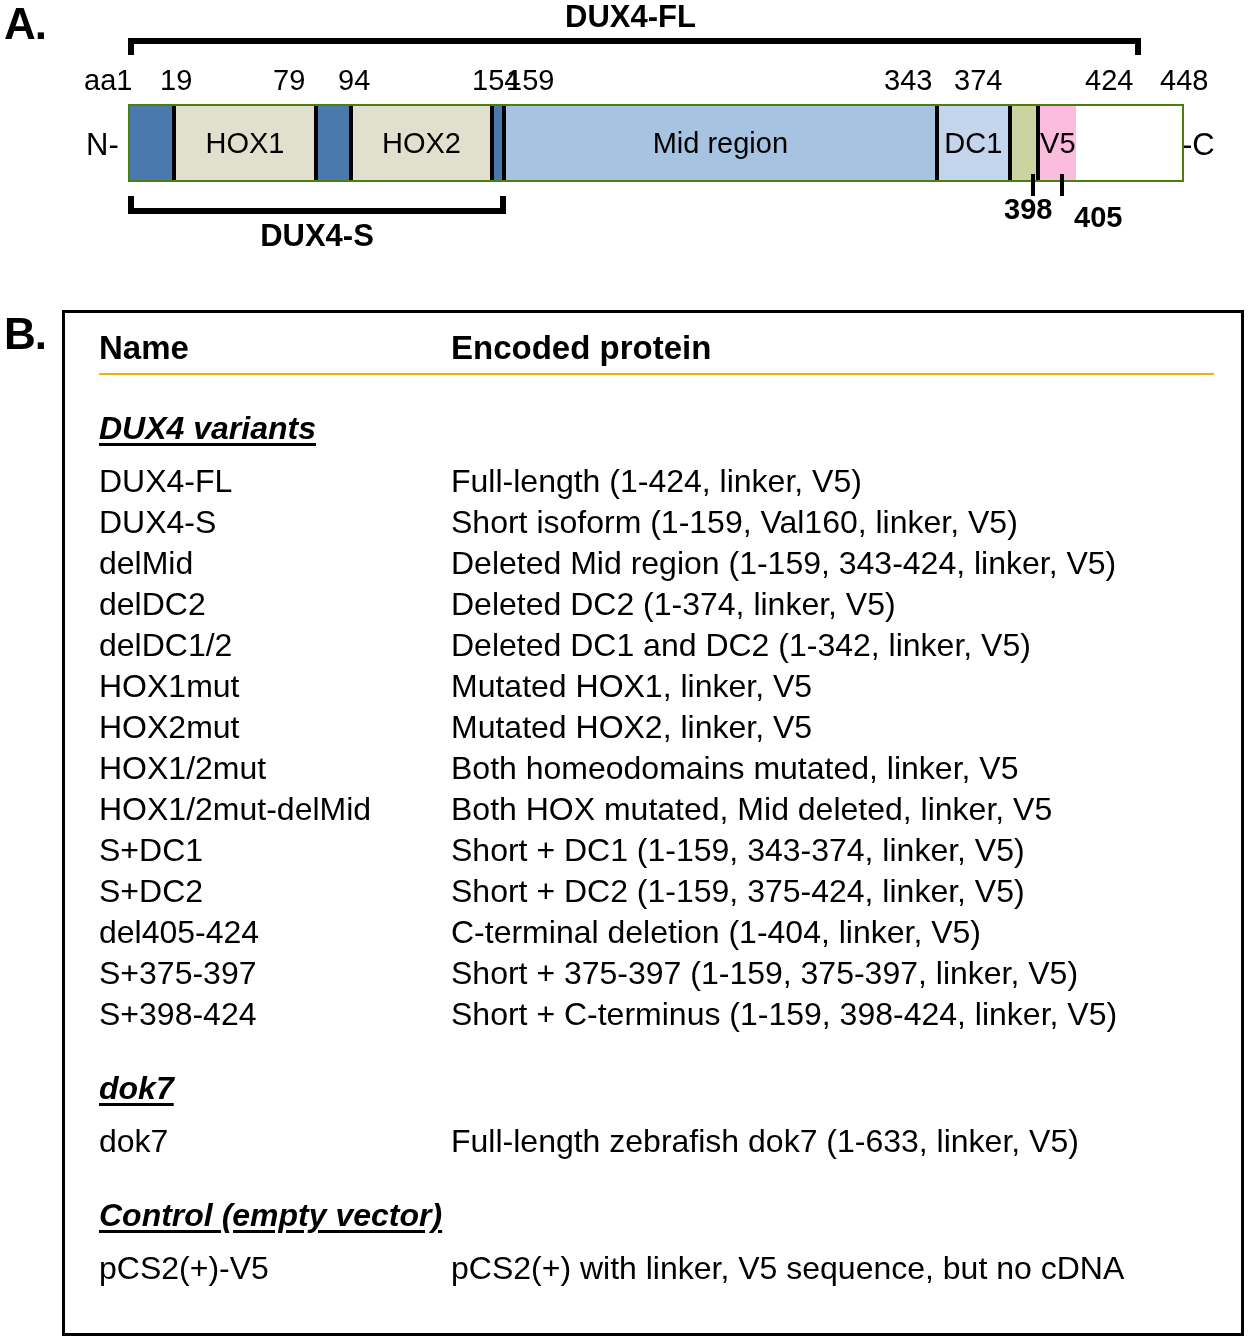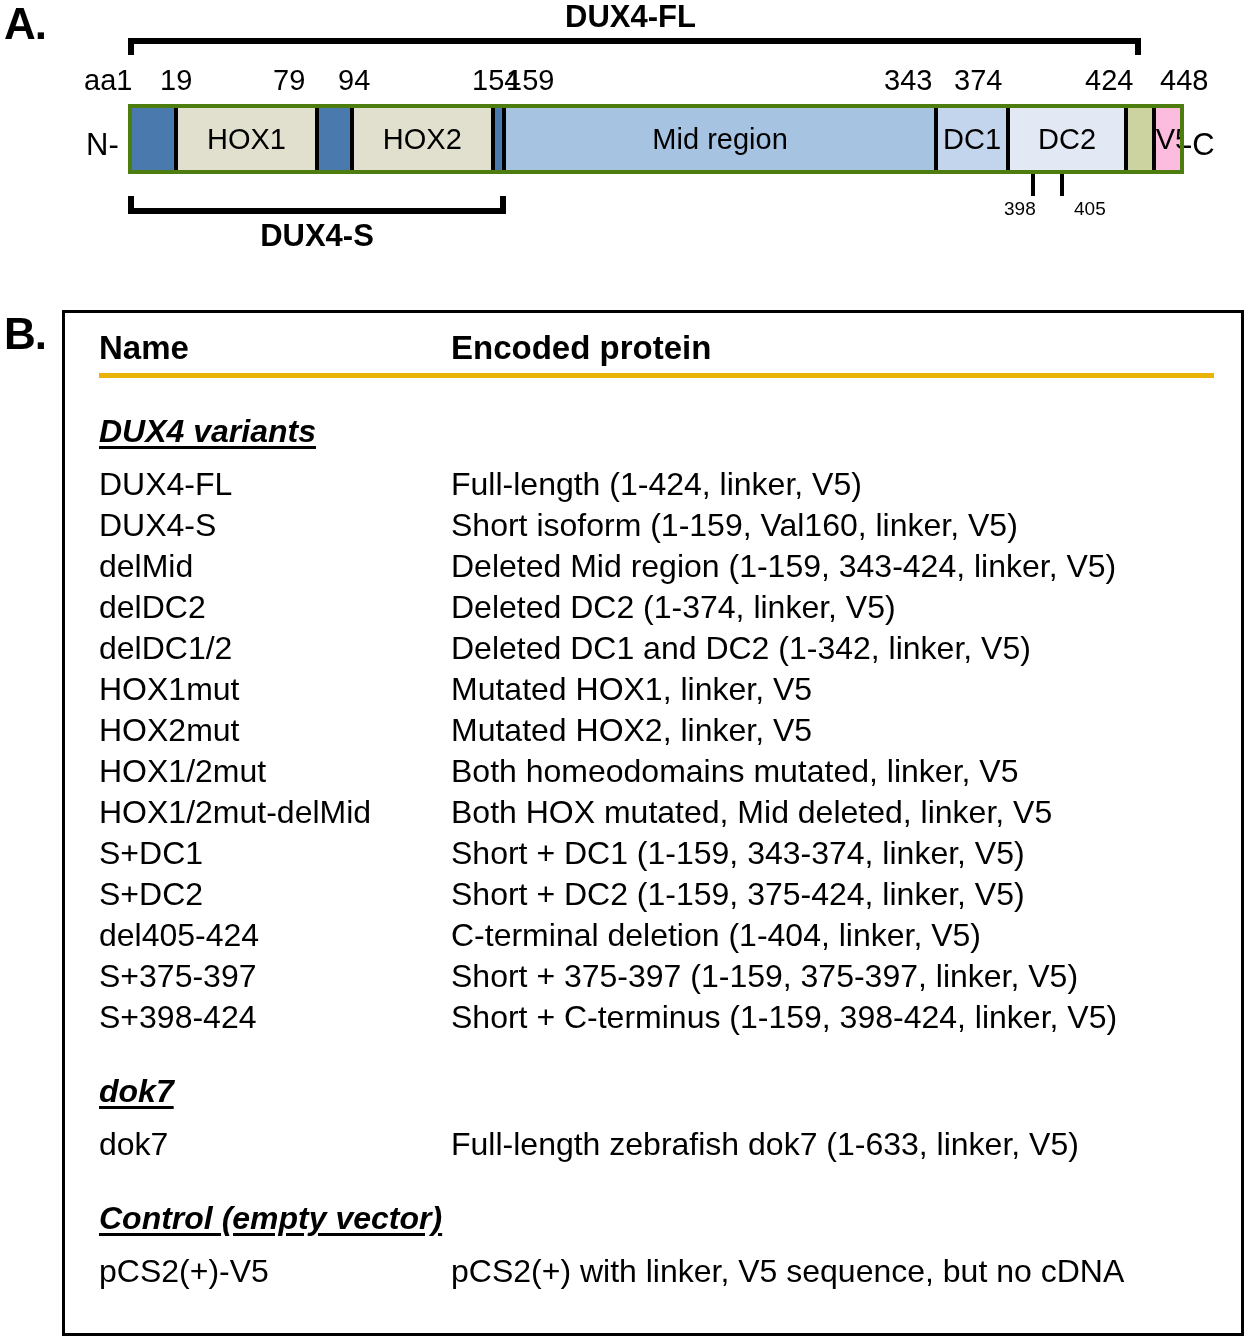--- a/index.html
+++ b/index.html
@@ -69,22 +69,22 @@
     font-size: 31px;
     line-height: 32px;
   }
   #n-term { left: 86px;  top: 129px; }
   #c-term { left: 1182px; top: 129px; }
 
   
   #domain-bar {
     position: absolute;
     left: 128px; top: 104px;
-    width: 1056px; height: 70px;
-    border: 4px solid #4d7c0f;
+    width: 1056px; height: 78px;
+    border: 2px solid #4d7c0f;
     box-sizing: border-box;
     display: flex;
     overflow: hidden;
   }
   .seg {
     position: relative;
     height: 100%;
     box-sizing: border-box;
     display: flex;
     align-items: center;
@@ -100,26 +100,27 @@
     position: absolute;
     top: 174px;
     width: 4px; height: 22px;
     background: #000;
   }
   #tick-398 { left: 1031px; }
   #tick-405 { left: 1060px; }
   .mini-tick-label {
     position: absolute;
     top: 193px;
-    font-size: 19px;
+    font-size: 29px;
     line-height: 32px;
     white-space: nowrap;
+    font-weight: bold;
   }
   #label-398 { left: 1004px; }
-  #label-405 { left: 1074px; }
+  #label-405 { left: 1074px; margin-top: 8px; }
 
   
   #s-bracket {
     position: absolute;
     left: 128px; top: 196px;
     width: 378px; height: 18px;
     border-bottom: 6px solid #000;
     border-left: 6px solid #000;
     border-right: 6px solid #000;
     box-sizing: border-box;
@@ -143,21 +144,21 @@
     box-sizing: border-box;
     background: #fff;
   }
   #table-inner {
     position: absolute;
     left: 34px; top: 14px;
     width: 1120px;
   }
   .thead-row {
     display: flex;
-    border-bottom: 5px solid #eab308;
+    border-bottom: 2px solid #eab308;
     padding-bottom: 4px;
     width: 1115px;
   }
   .thead-row .col-name,
   .thead-row .col-desc {
     font-weight: bold;
     font-size: 33px;
     line-height: 42px;
   }
   .col-name { width: 352px; flex: none; }
@@ -220,23 +221,20 @@
       <div class="seg" style="flex: 0 0 13.4228%; background: rgb(225, 223, 205);">
         <span>HOX2</span>
       </div>
       <div class="seg" style="flex: 0 0 1.11857%; background: rgb(74, 121, 173);"></div>
       <div class="seg" style="flex: 0 0 41.1633%; background: rgb(166, 196, 226);">
         <span>Mid region</span>
       </div>
       <div class="seg" style="flex: 0 0 6.93512%; background: rgb(195, 213, 236);">
         <span>DC1</span>
       </div>
-      <div class="seg" style="flex: 0 0 11.1857%; background: rgb(226, 233, 245);">
-        <span>DC2</span>
-      </div>
       <div class="seg" style="flex: 0 0 2.68456%; background: rgb(204, 211, 160);"></div>
       <div class="seg" style="flex: 0 0 2.68456%; background: rgb(251, 188, 221);">
         <span>V5</span>
       </div>
     </div>
 
   <div class="mini-tick" id="tick-398"></div>
   <div class="mini-tick" id="tick-405"></div>
   <div class="mini-tick-label" id="label-398">398</div>
   <div class="mini-tick-label" id="label-405">405</div>

